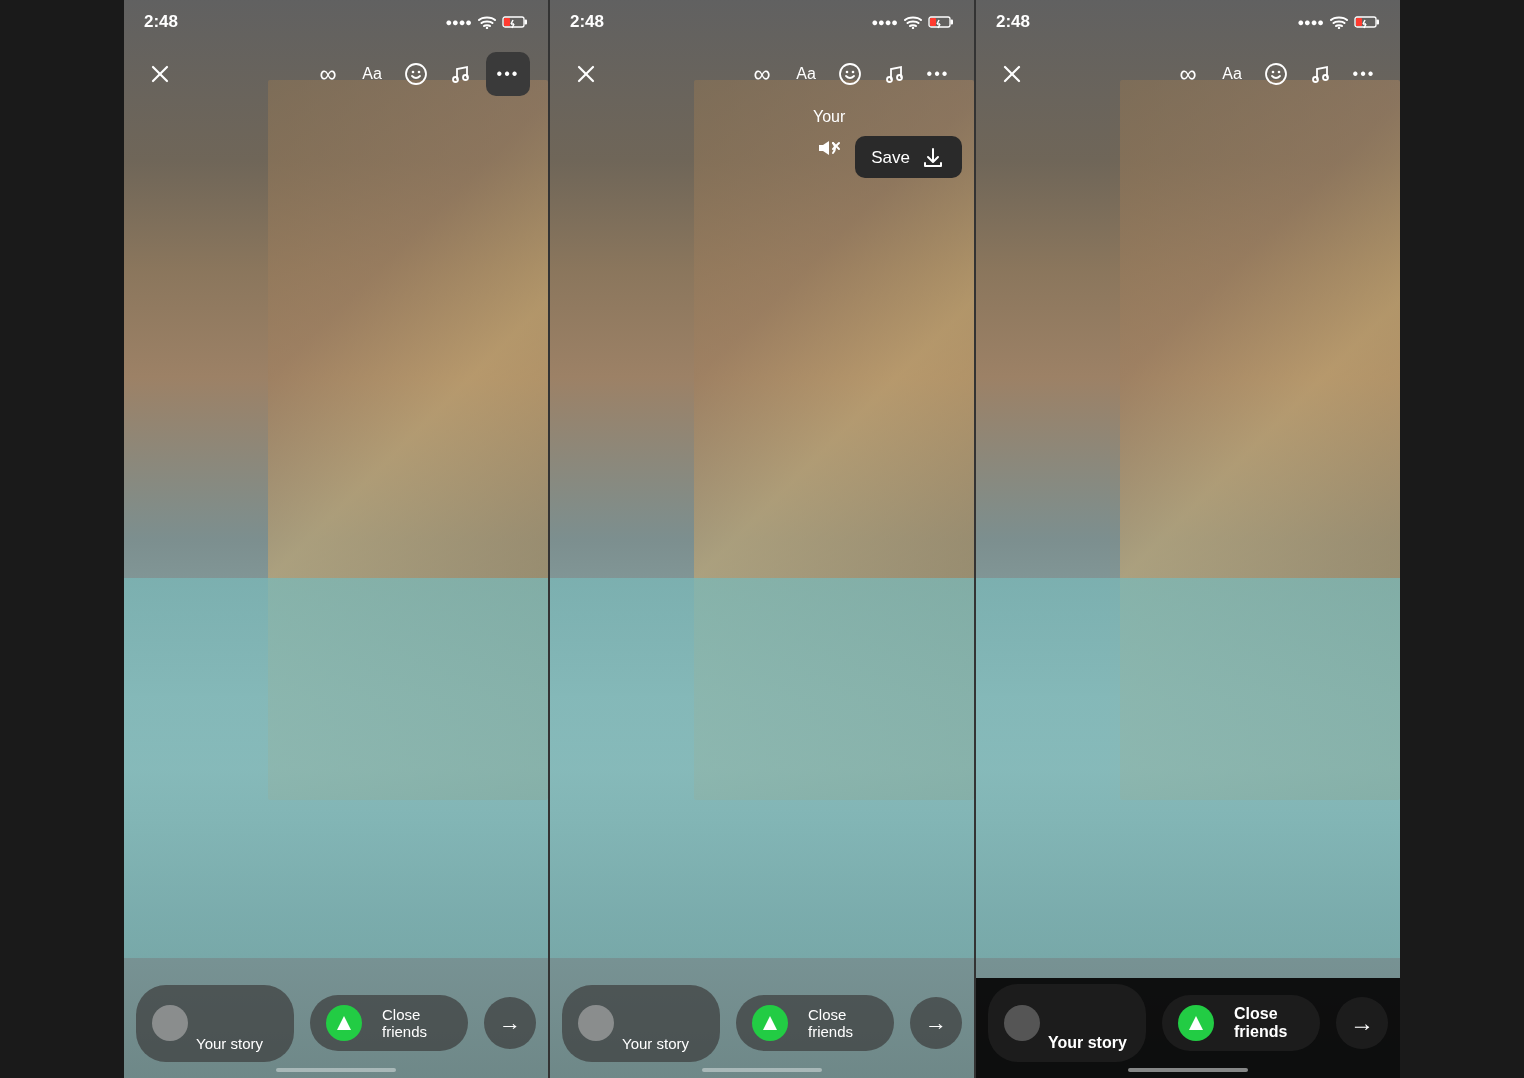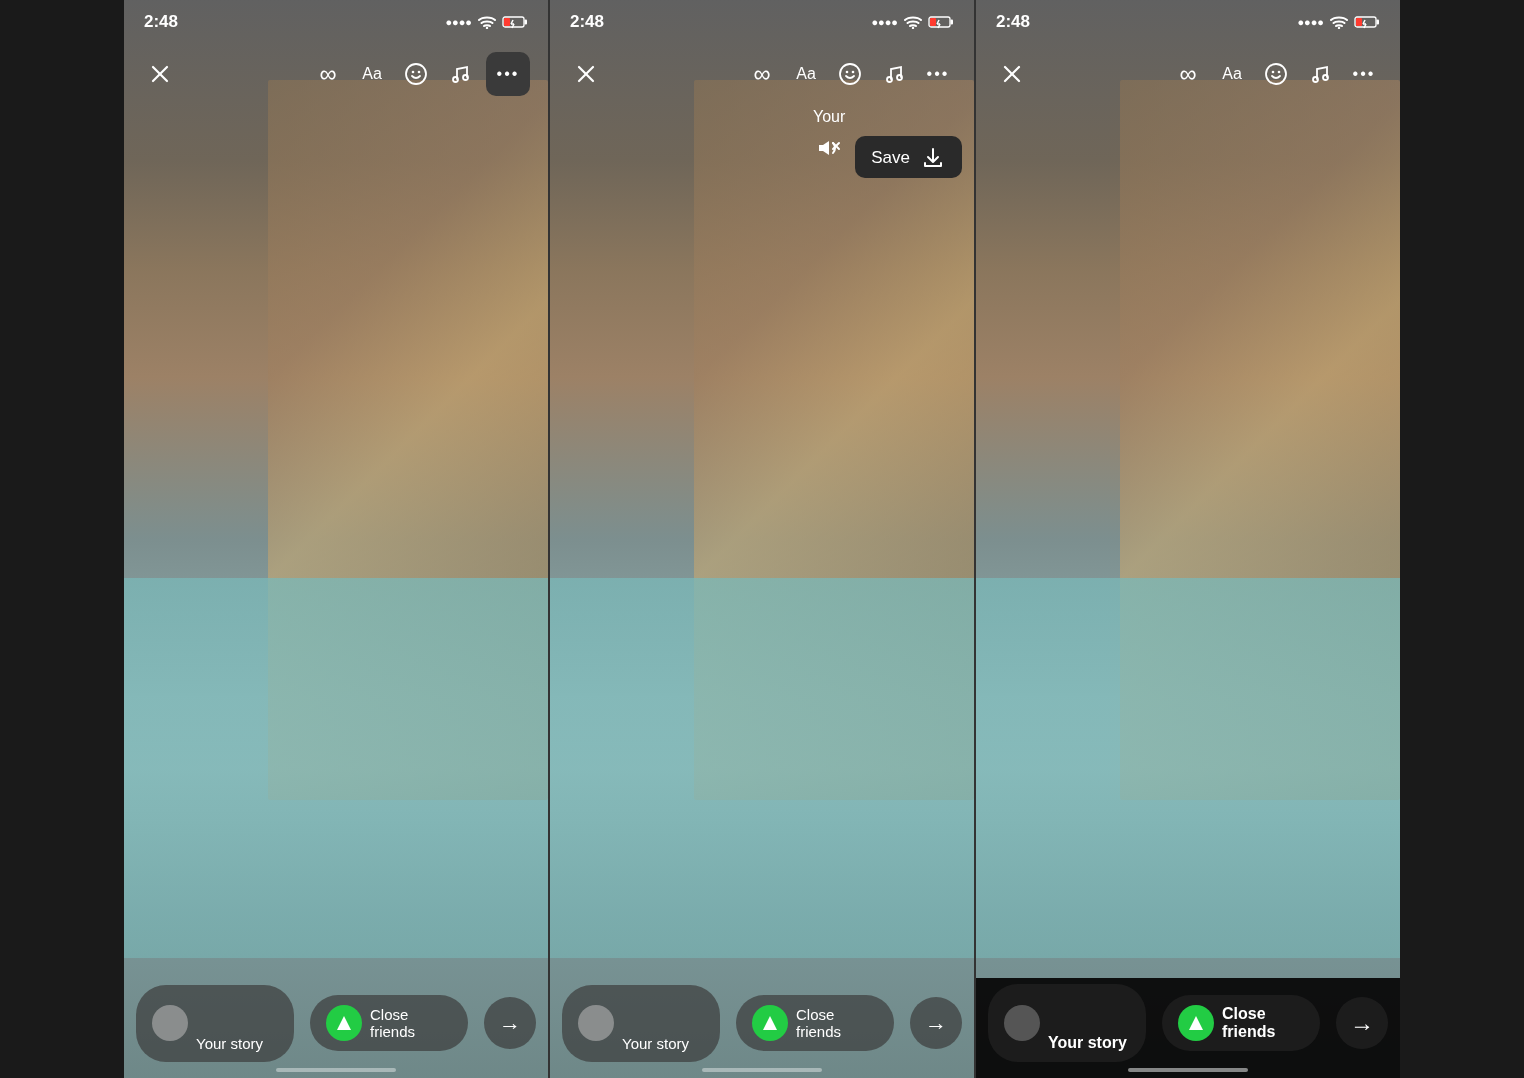--- a/index.html
+++ b/index.html
@@ -167,21 +167,21 @@
     .story-label {
       color: white;
       font-size: 15px;
       font-weight: 500;
       margin-top: 40px;
     }
 
     .friends-btn {
       display: flex;
       align-items: center;
-      gap: 8px;
+      gap: 20px;
       background: rgba(60,60,60,0.7);
       border-radius: 30px;
       padding: 10px 16px;
       cursor: pointer;
       flex: 1;
       margin-right: 8px;
     }
 
     .friends-btn-dark {
       background: rgba(30,30,30,0.9);

